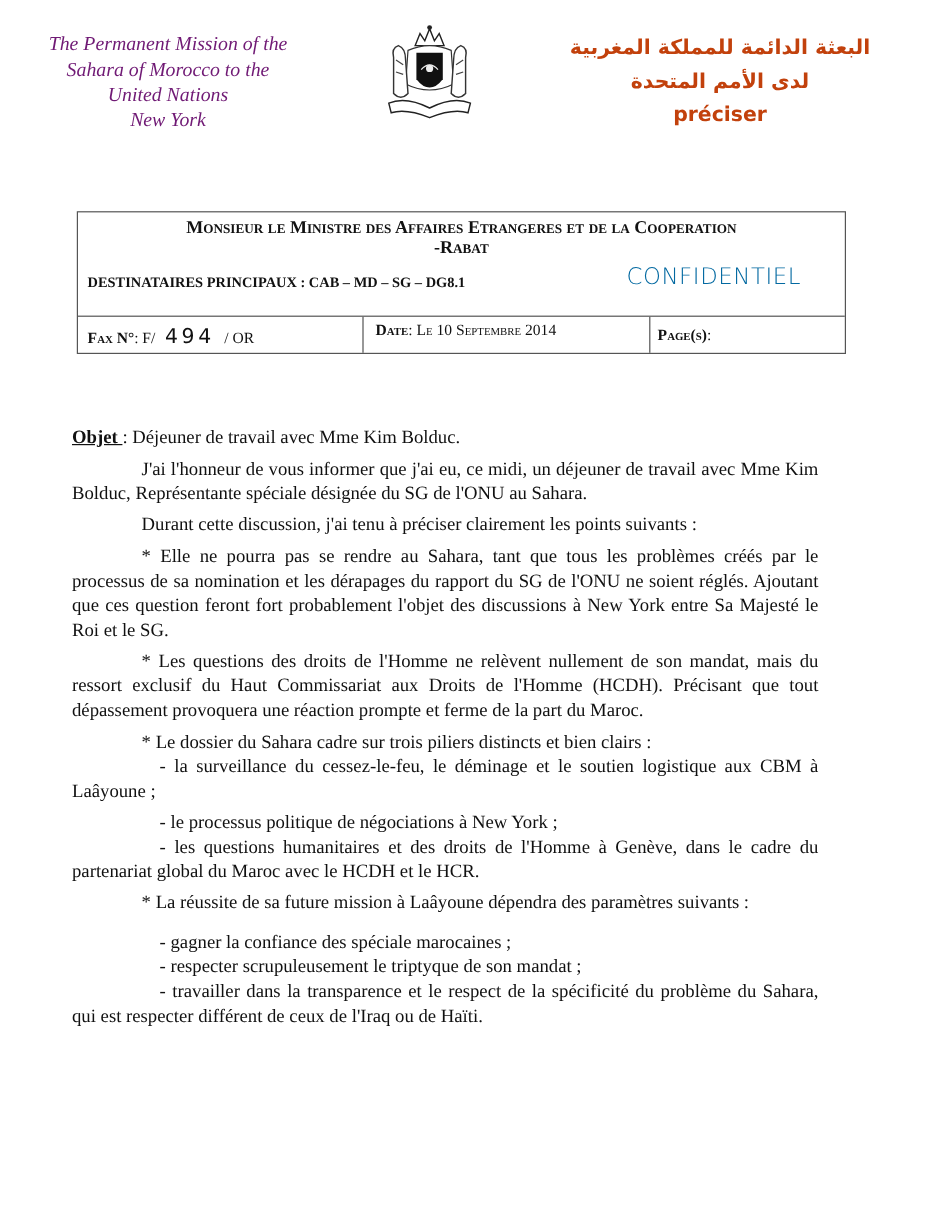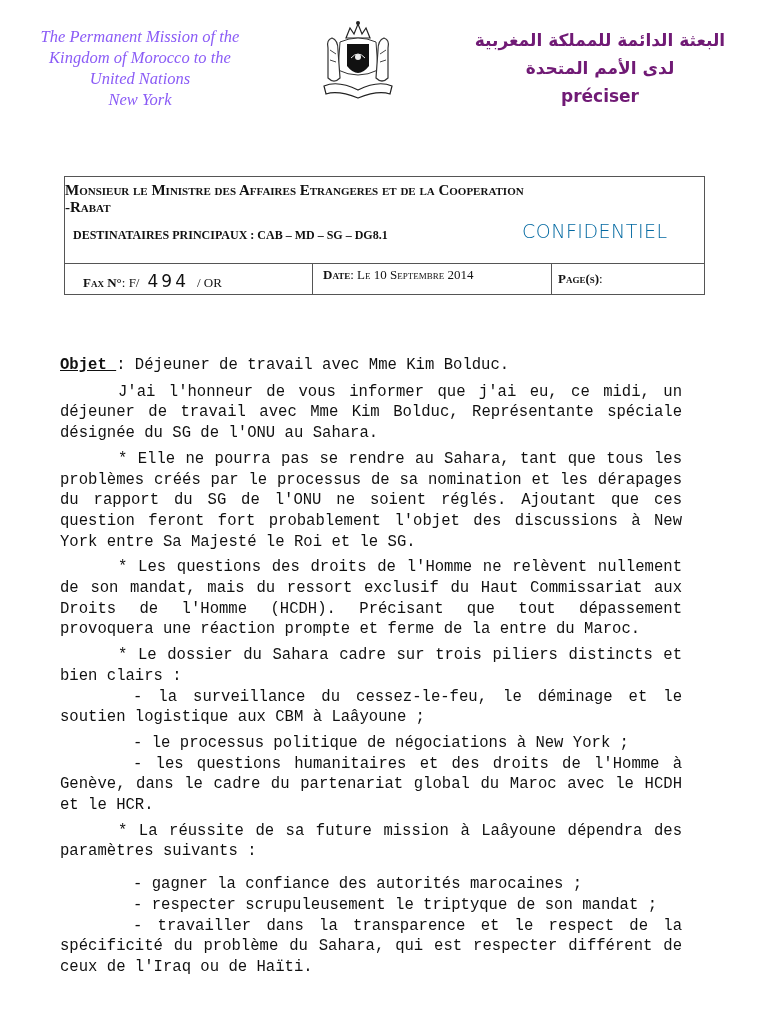--- a/index.html
+++ b/index.html
@@ -1,74 +1,74 @@
 <!DOCTYPE html>
 <html><head>
 <meta charset="utf-8">
 <style>
   html, body { margin: 0; padding: 0; background: #ffffff; }
   body { width: 774px; height: 1024px; position: relative; overflow: hidden; color: #111; }
 
   .header-left {
     position: absolute; left: 30px; top: 26px; width: 220px;
     text-align: center; font-family: "Liberation Serif", serif; font-style: italic;
-    font-size: 16.5px; line-height: 21px; color: #8b5cf6;
+    font-size: 16.5px; line-height: 21px; color: #701a75;
   }
   .emblem { position: absolute; left: 318px; top: 20px; width: 80px; height: 84px; }
   .header-right {
     position: absolute; left: 470px; top: 26px; width: 260px; text-align: center;
     font-family: "DejaVu Sans", sans-serif; font-weight: bold; font-size: 17px; line-height: 28px;
-    direction: rtl; color: #701a75;
+    direction: rtl; color: #c2410c;
   }
 
   .fax-box {
     position: absolute; left: 64px; top: 176px; width: 641px; height: 119px;
     border: 1.5px solid #555; box-sizing: border-box;
   }
   .fax-top { position: absolute; left: 0; top: 0; width: 100%; height: 87px; border-bottom: 1.5px solid #555; box-sizing: border-box; }
   .addressee {
-    position: absolute; left: 0; top: 5px; width: 100%; text-align: left;
+    position: absolute; left: 0; top: 5px; width: 100%; text-align: center;
     font-family: "Liberation Serif", serif; font-weight: bold; font-size: 12.5px; line-height: 17px; font-variant: small-caps;
   }
   .addressee .big { font-size: 15px; }
   .recipients {
     position: absolute; left: 8px; top: 51px;
     font-family: "Liberation Serif", serif; font-weight: bold; font-size: 12px;
   }
   .confidential {
     position: absolute; left: 457px; top: 43px;
     font-family: "DejaVu Sans", sans-serif; font-size: 19px; letter-spacing: 0.5px;
     color: #0369a1; font-weight: 300;
   }
-  .fax-bottom { position: absolute; left: 10px; top: 87px; width: 100%; height: 30px; text-decoration: underline; }
+  .fax-bottom { position: absolute; left: 0; top: 87px; width: 100%; height: 30px; text-decoration: underline; }
   .cell { position: absolute; top: 0; height: 100%; box-sizing: border-box; font-family: "Liberation Serif", serif; font-size: 13px; }
   .cell.c1 { left: 0; width: 238px; border-right: 1.5px solid #555; padding: 7px 0 0 8px; }
   .cell.c2 { left: 238px; width: 239px; border-right: 1.5px solid #555; padding: 3px 0 0 10px; }
   .cell.c3 { left: 477px; width: 162px; padding: 7px 0 0 6px; }
   .sc { font-variant: small-caps; font-weight: bold; }
   .handwritten { font-family: "DejaVu Sans", sans-serif; font-size: 17px; letter-spacing: 3px; margin: 0 8px; }
 
   .body-text {
     position: absolute; left: 60px; top: 355px; width: 622px;
-    font-family: Liberation Mono, monospace; font-size: 15.6px; line-height: 20.7px; color: #111;
+    font-family: Liberation Serif, serif; font-size: 15.6px; line-height: 20.7px; color: #111;
   }
   .body-text p { margin: 0; text-align: justify; }
   .subject { margin-bottom: 6px !important; }
   .subject-label { font-weight: bold; text-decoration: underline; }
   .indent1 { text-indent: 58px; }
   .indent2 { text-indent: 73px; }
   .gap { margin-top: 5px !important; }
   .gap-lg { margin-top: 12px !important; }
 </style>
 </head>
 <body>
 
 <div class="header-left">
   <div>The Permanent Mission of the</div>
-  <div>Kingdom of Morocco to the</div>
+  <div>Sahara of Morocco to the</div>
   <div>United Nations</div>
   <div>New York</div>
 </div>
 
 <div class="emblem">
   <svg width="80" height="84" viewBox="0 0 80 84">
 
     <path d="M28 18 L32 8 L36 14 L40 4 L44 14 L48 8 L52 18 Z" fill="#fff" stroke="#222" stroke-width="1.2"></path>
     <circle cx="40" cy="3" r="2" fill="#222"></circle>
 
@@ -115,23 +115,24 @@
       <span class="sc">Page(s)</span><span>:</span>
     </div>
   </div>
 </div>
 
 <div class="body-text">
   <p class="subject">
     <span class="subject-label">Objet </span><span>: Déjeuner de travail avec Mme Kim Bolduc.</span>
   </p>
   <p class="indent1 gap">J'ai l'honneur de vous informer que j'ai eu, ce midi, un déjeuner de travail avec Mme Kim Bolduc, Représentante spéciale désignée du SG de l'ONU au Sahara.</p>
+  <p class="indent1 gap">Durant cette discussion, j'ai tenu à préciser clairement les points suivants :</p>
   <p class="indent1 gap">* Elle ne pourra pas se rendre au Sahara, tant que tous les problèmes créés par le processus de sa nomination et les dérapages du rapport du SG de l'ONU ne soient réglés. Ajoutant que ces question feront fort probablement l'objet des discussions à New York entre Sa Majesté le Roi et le SG.</p>
-  <p class="indent1 gap">* Les questions des droits de l'Homme ne relèvent nullement de son mandat, mais du ressort exclusif du Haut Commissariat aux Droits de l'Homme (HCDH). Précisant que tout dépassement provoquera une réaction prompte et ferme de la entre du Maroc.</p>
+  <p class="indent1 gap">* Les questions des droits de l'Homme ne relèvent nullement de son mandat, mais du ressort exclusif du Haut Commissariat aux Droits de l'Homme (HCDH). Précisant que tout dépassement provoquera une réaction prompte et ferme de la part du Maroc.</p>
   <p class="indent1 gap">* Le dossier du Sahara cadre sur trois piliers distincts et bien clairs :</p>
   <p class="indent2">- la surveillance du cessez-le-feu, le déminage et le soutien logistique aux CBM à Laâyoune ;</p>
   <p class="indent2 gap">- le processus politique de négociations à New York ;</p>
   <p class="indent2">- les questions humanitaires et des droits de l'Homme à Genève, dans le cadre du partenariat global du Maroc avec le HCDH et le HCR.</p>
   <p class="indent1 gap">* La réussite de sa future mission à Laâyoune dépendra des paramètres suivants :</p>
-  <p class="indent2 gap-lg">- gagner la confiance des autorités marocaines ;</p>
+  <p class="indent2 gap-lg">- gagner la confiance des spéciale marocaines ;</p>
   <p class="indent2">- respecter scrupuleusement le triptyque de son mandat ;</p>
   <p class="indent2">- travailler dans la transparence et le respect de la spécificité du problème du Sahara, qui est respecter différent de ceux de l'Iraq ou de Haïti.</p>
 </div>
 
 </body></html>

